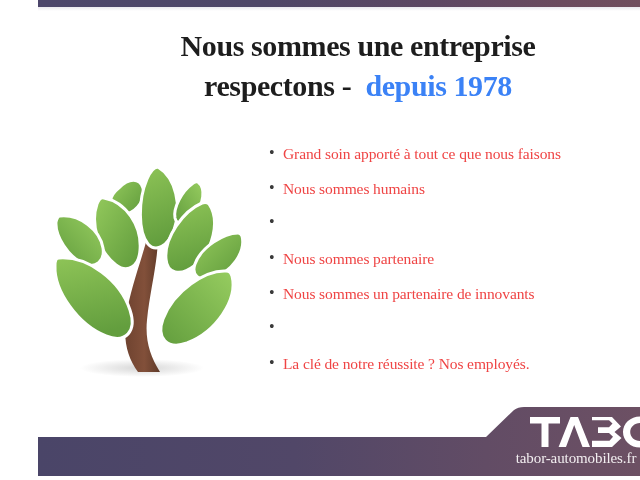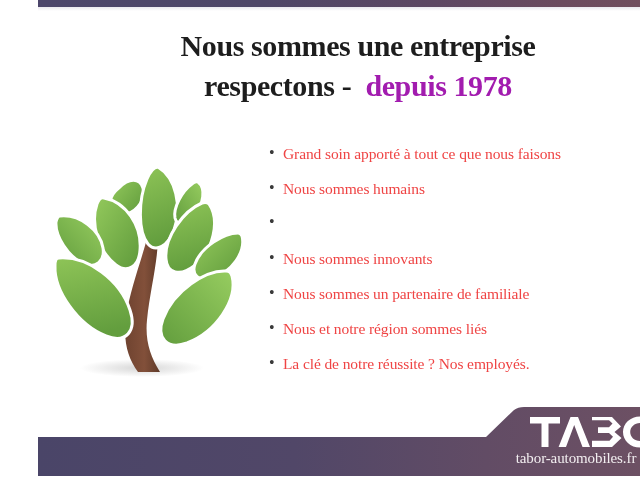--- a/index.html
+++ b/index.html
@@ -47,21 +47,21 @@
     font-weight: bold;
     line-height: 1.33;
     letter-spacing: -0.4px;
     color: #1d1d1d;
   }
   .headline .line {
     display: block;
     white-space: nowrap;
   }
   .headline .green {
-    color: #a21caf;
+    color: #3b82f6;
   }
   .headline .dash {
     color: #1d1d1d;
   }
 
   
   .bullets {
     position: absolute;
     left: 231px;
     top: 145px;
@@ -211,29 +211,28 @@
     </div>
     <div class="bullet-row">
       <span class="bullet-dot">•</span>
       <span class="bullet-text">Nous sommes humains</span>
     </div>
     <div class="bullet-row">
       <span class="bullet-dot">•</span>
     </div>
     <div class="bullet-row">
       <span class="bullet-dot">•</span>
-      <span class="bullet-text">Nous sommes innovants</span>
-    </div>
-    <div class="bullet-row">
-      <span class="bullet-dot">•</span>
-      <span class="bullet-text">Nous sommes un partenaire de familiale</span>
-    </div>
-    <div class="bullet-row">
-      <span class="bullet-dot">•</span>
-      <span class="bullet-text">Nous et notre région sommes liés</span>
+      <span class="bullet-text">Nous sommes partenaire</span>
+    </div>
+    <div class="bullet-row">
+      <span class="bullet-dot">•</span>
+      <span class="bullet-text">Nous sommes un partenaire de innovants</span>
+    </div>
+    <div class="bullet-row">
+      <span class="bullet-dot">•</span>
     </div>
     <div class="bullet-row">
       <span class="bullet-dot">•</span>
       <span class="bullet-text">La clé de notre réussite ? Nos employés.</span>
     </div>
   </div>
 
   <div class="footer">
     <svg width="640" height="80" viewBox="0 0 640 80" xmlns="http://www.w3.org/2000/svg" aria-hidden="true">
       <defs>

